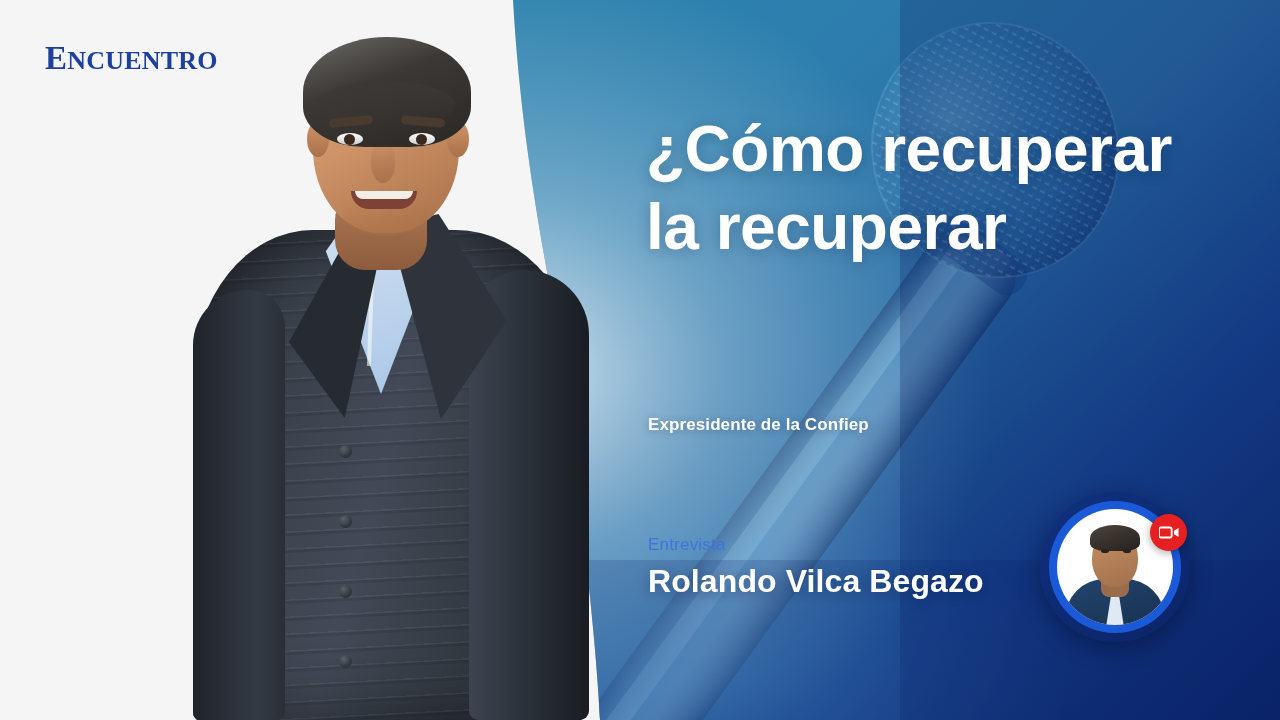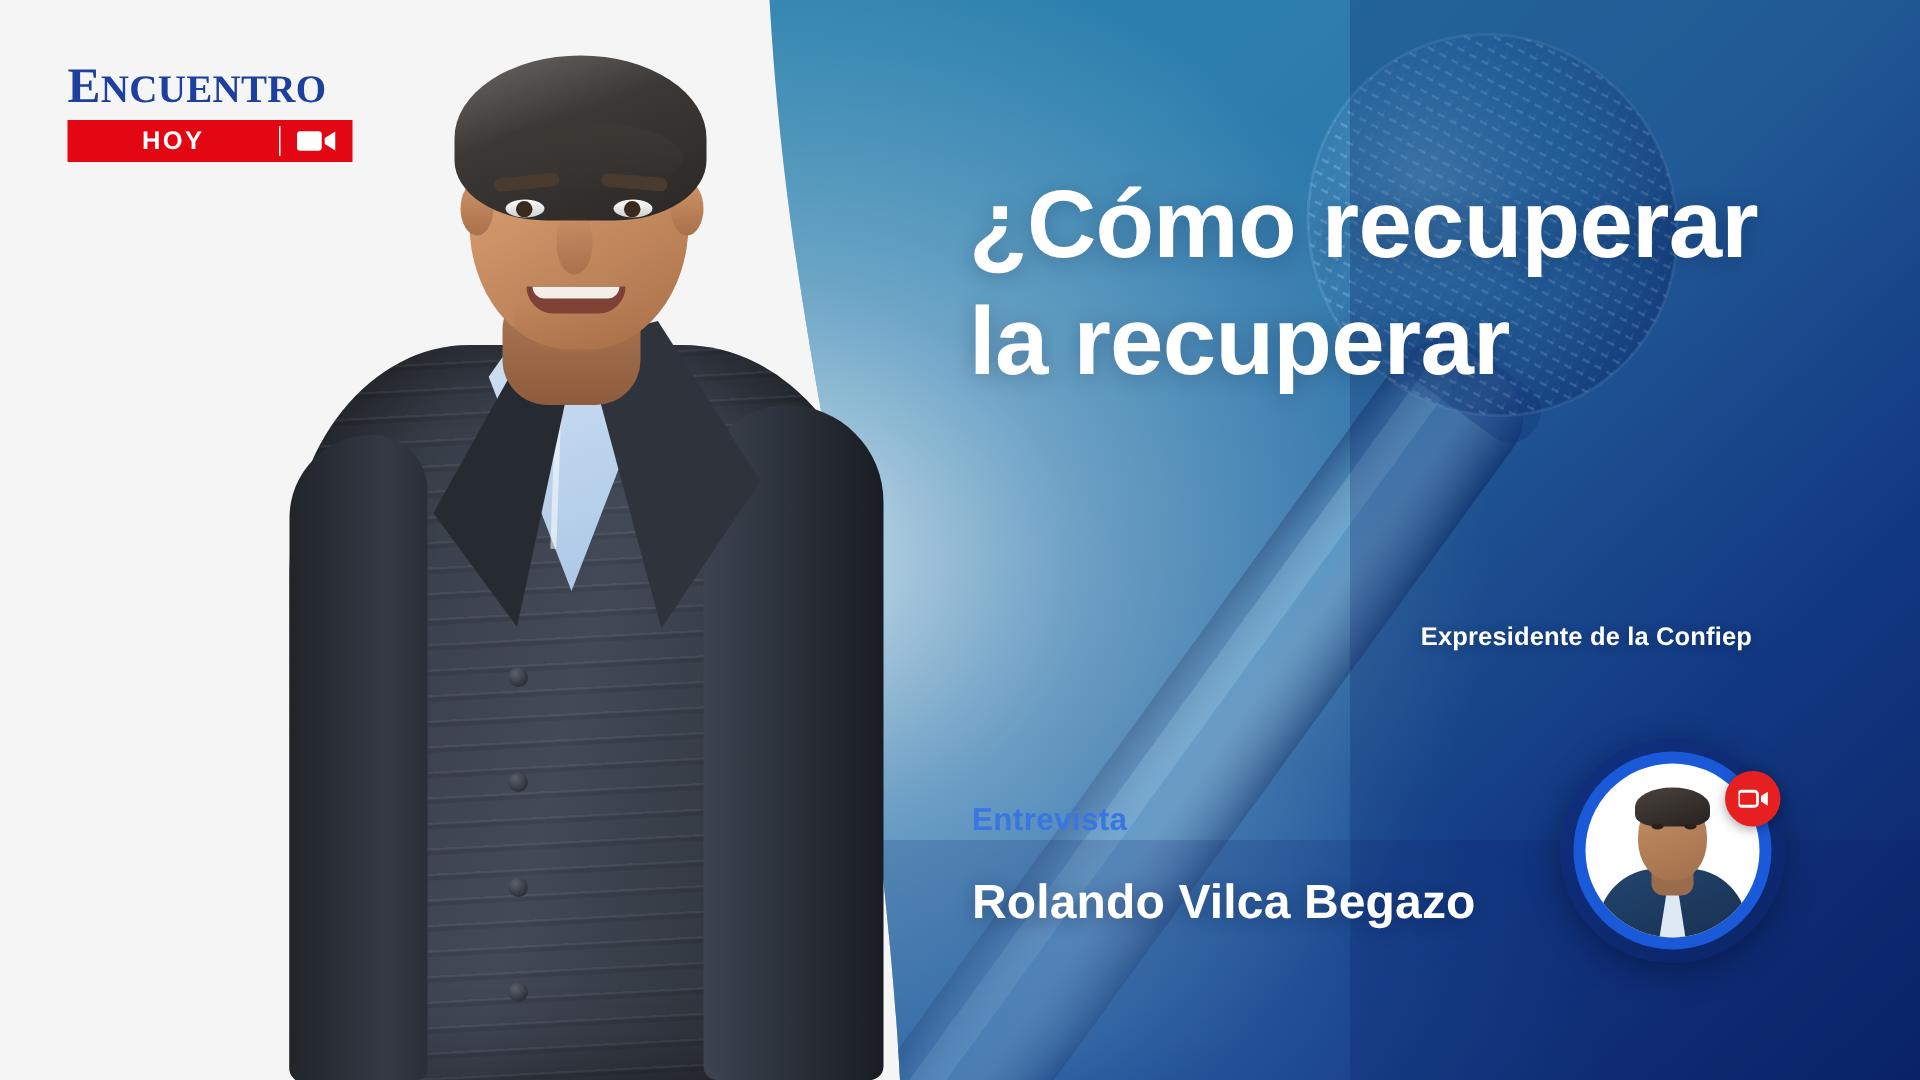--- a/index.html
+++ b/index.html
@@ -88,25 +88,25 @@
 
   
   .headline{position:absolute;left:646px;top:110px;width:600px;color:#fff;font-weight:700;
     font-size:64px;line-height:1.22;letter-spacing:-.5px;text-shadow:0 2px 14px rgba(0,20,60,.25);}
   .headline span{display:block;}
 
   .guest{position:absolute;left:648px;top:408px;width:520px;color:#fff;}
   .guest-name{font-size:30px;font-weight:700;letter-spacing:.1px;line-height:1.2;
     text-shadow:0 2px 10px rgba(0,20,60,.3);}
   .guest-role{font-size:17px;font-weight:700;margin-top:7px;letter-spacing:.1px;
-    text-shadow:0 1px 8px rgba(0,20,60,.3);text-align:right;}
+    text-shadow:0 1px 8px rgba(0,20,60,.3);}
 
   .host{position:absolute;left:648px;top:535px;width:540px;}
-  .host-label{font-size:21px;font-weight:700;letter-spacing:.2px;}
-  .host-name{font-size:32px;font-weight:700;color:#fff;margin-top:24px;letter-spacing:.1px;
+  .host-label{font-size:17px;font-weight:400;letter-spacing:.2px;}
+  .host-name{font-size:32px;font-weight:700;color:#fff;margin-top:8px;letter-spacing:.1px;
     text-shadow:0 2px 12px rgba(0,20,60,.32);}
 
   
   .avatar{position:absolute;left:1040px;top:492px;width:150px;height:150px;border-radius:50%;
     background:linear-gradient(145deg,#10307f,#0b2568);
     box-shadow:0 6px 22px rgba(0,10,40,.45);}
   .avatar-ring{position:absolute;left:9px;top:9px;width:132px;height:132px;border-radius:50%;
     background:#1a5ad8;}
   .avatar-inner{position:absolute;left:17px;top:17px;width:116px;height:116px;border-radius:50%;
     overflow:hidden;background:#ffffff;}
@@ -230,30 +230,20 @@
       </div>
     <div class="p-nose"></div>
     <div class="p-chin"></div>
     <div class="p-mouth">
       <div class="p-teeth"></div>
     </div>
   </div>
 
   <div class="logo">
     <div class="logo-word"><span>E</span><span class="sm">NCUENTRO</span></div>
-    <div class="logo-bar">
-      <div class="logo-hoy">HOY</div>
-      <div class="logo-sep"></div>
-      <div class="logo-cam">
-        <svg width="26" height="16" viewBox="0 0 26 16" aria-hidden="true">
-          <rect x="0" y="1.5" width="16.5" height="13" rx="2.2" fill="#ffffff"></rect>
-          <path d="M18.5 6 L25.5 1.6 V14.4 L18.5 10 Z" fill="#ffffff"></path>
-        </svg>
-      </div>
-    </div>
   </div>
 
   <div class="headline">
     <span>¿Cómo recuperar</span>
     <span>la recuperar</span>
   </div>
 
   <div class="guest">
     <div class="guest-role">Expresidente de la Confiep</div>
   </div>

